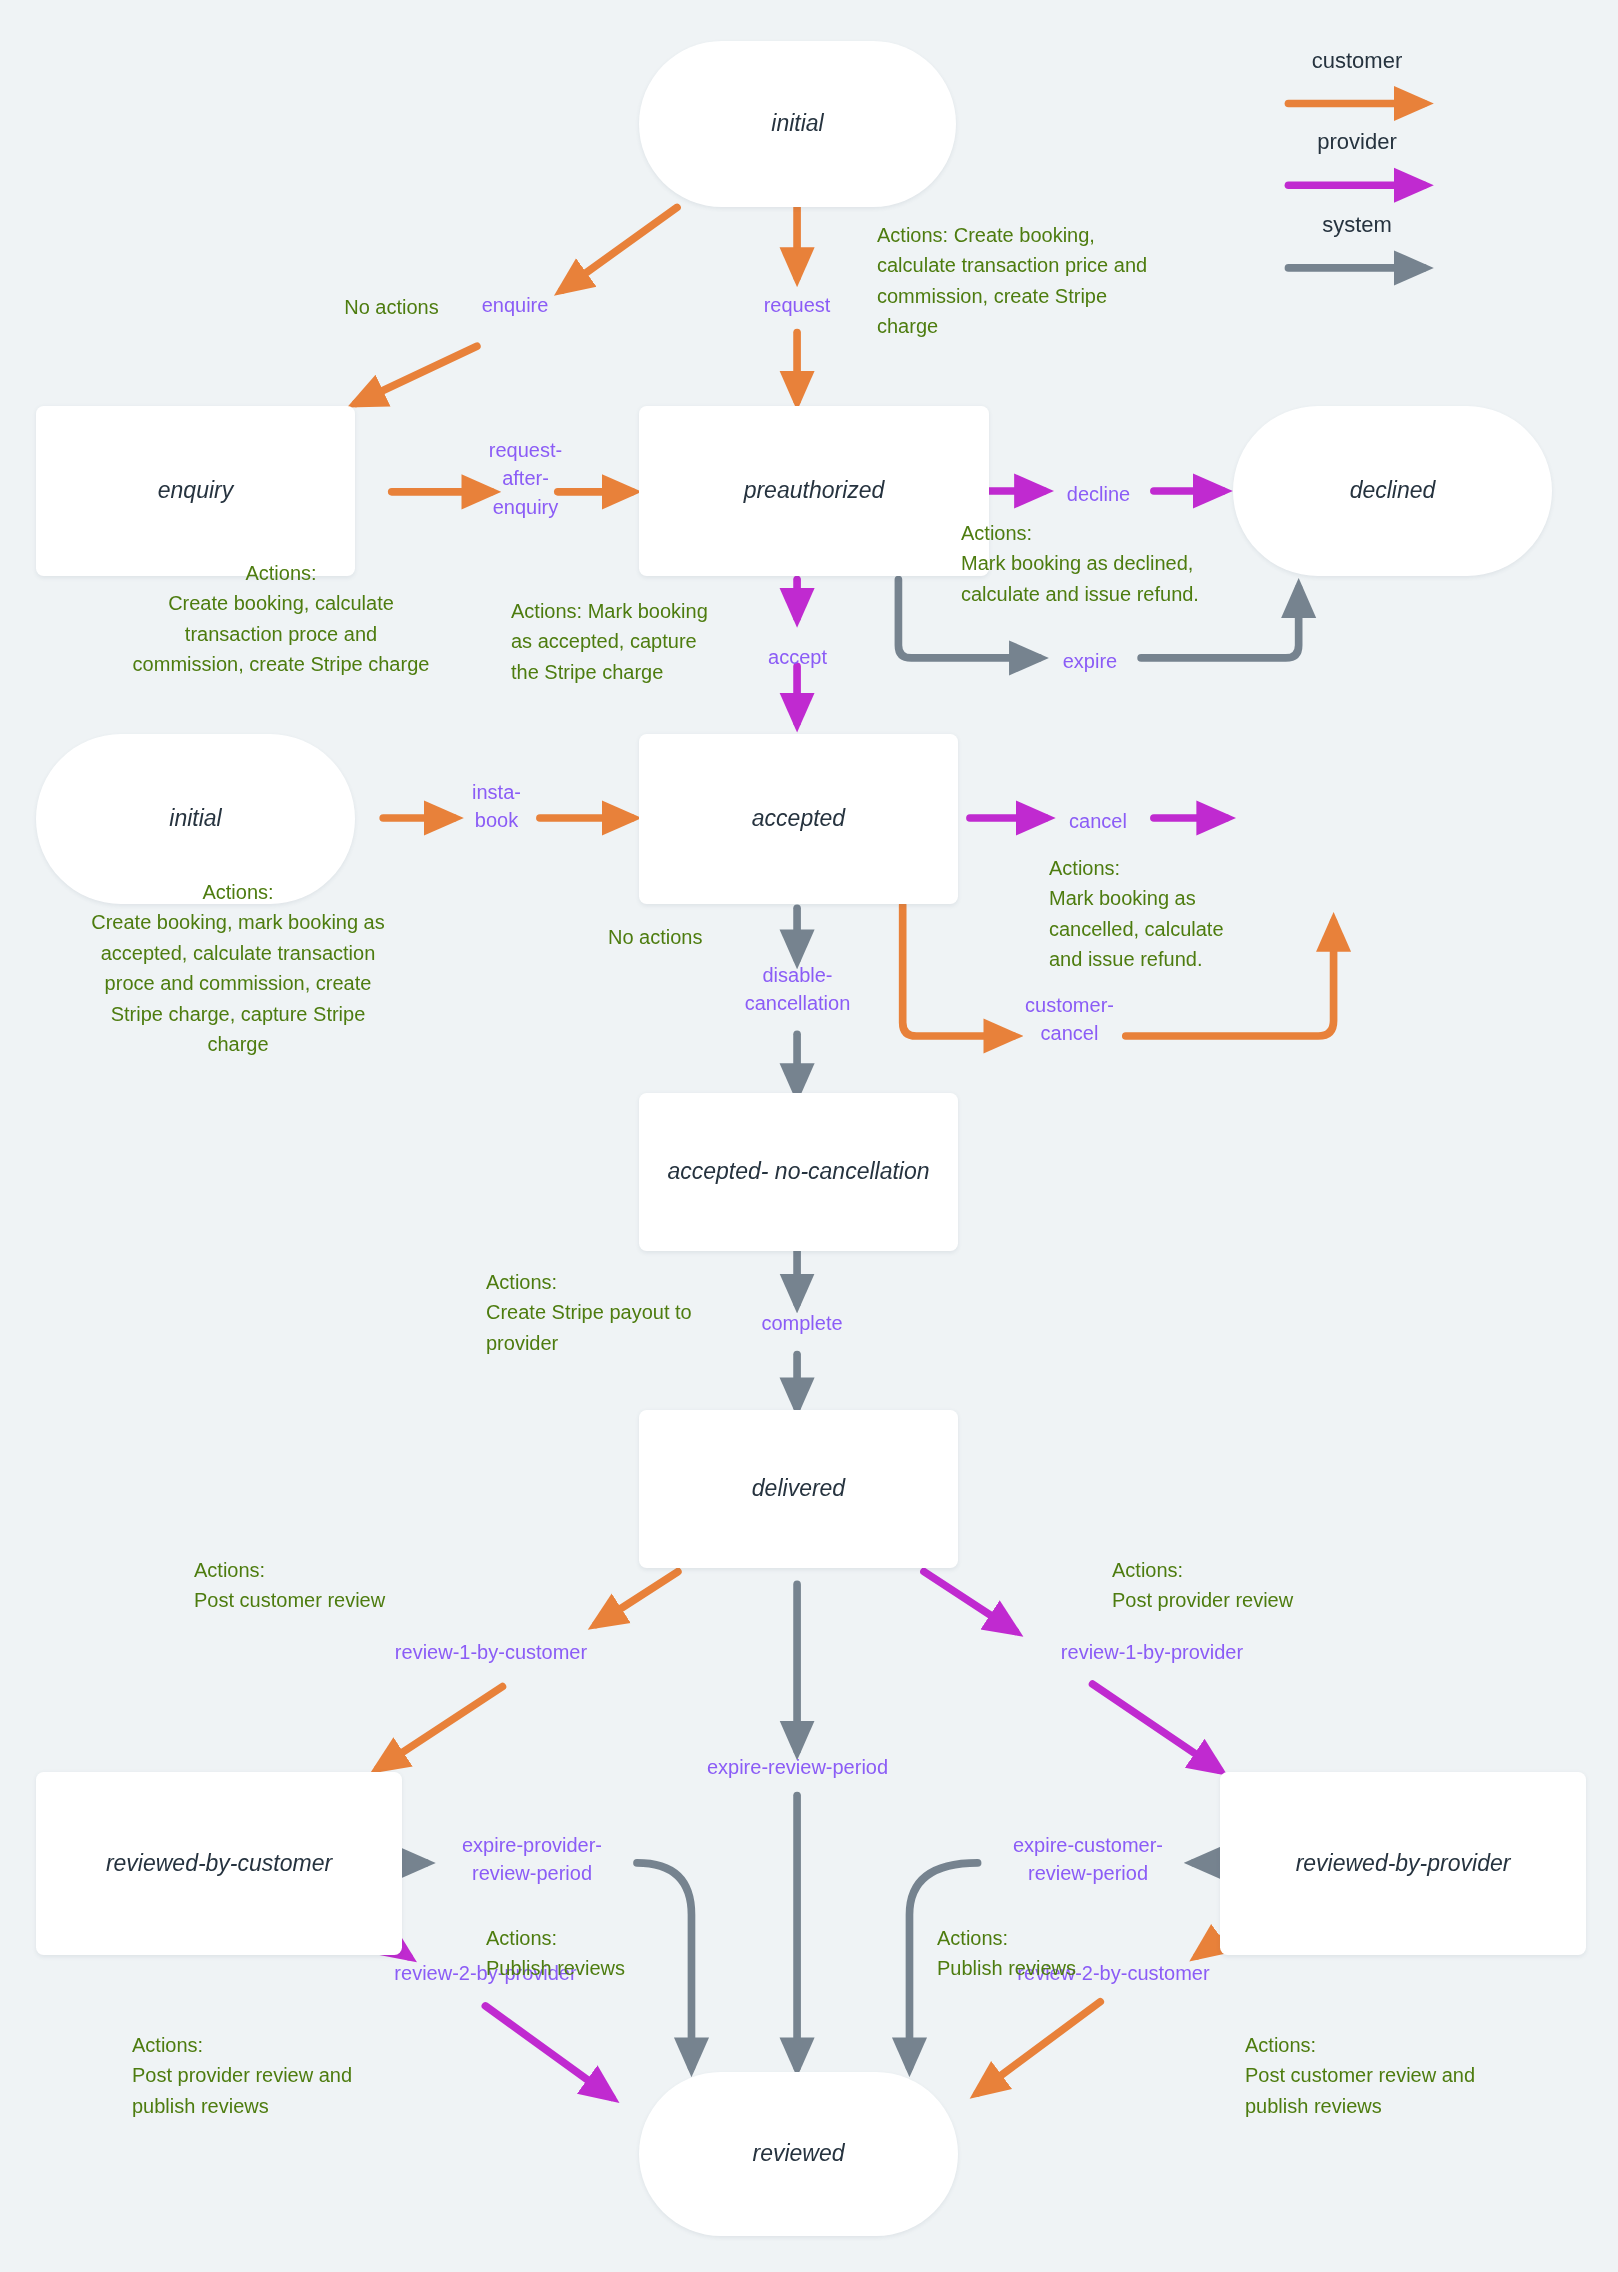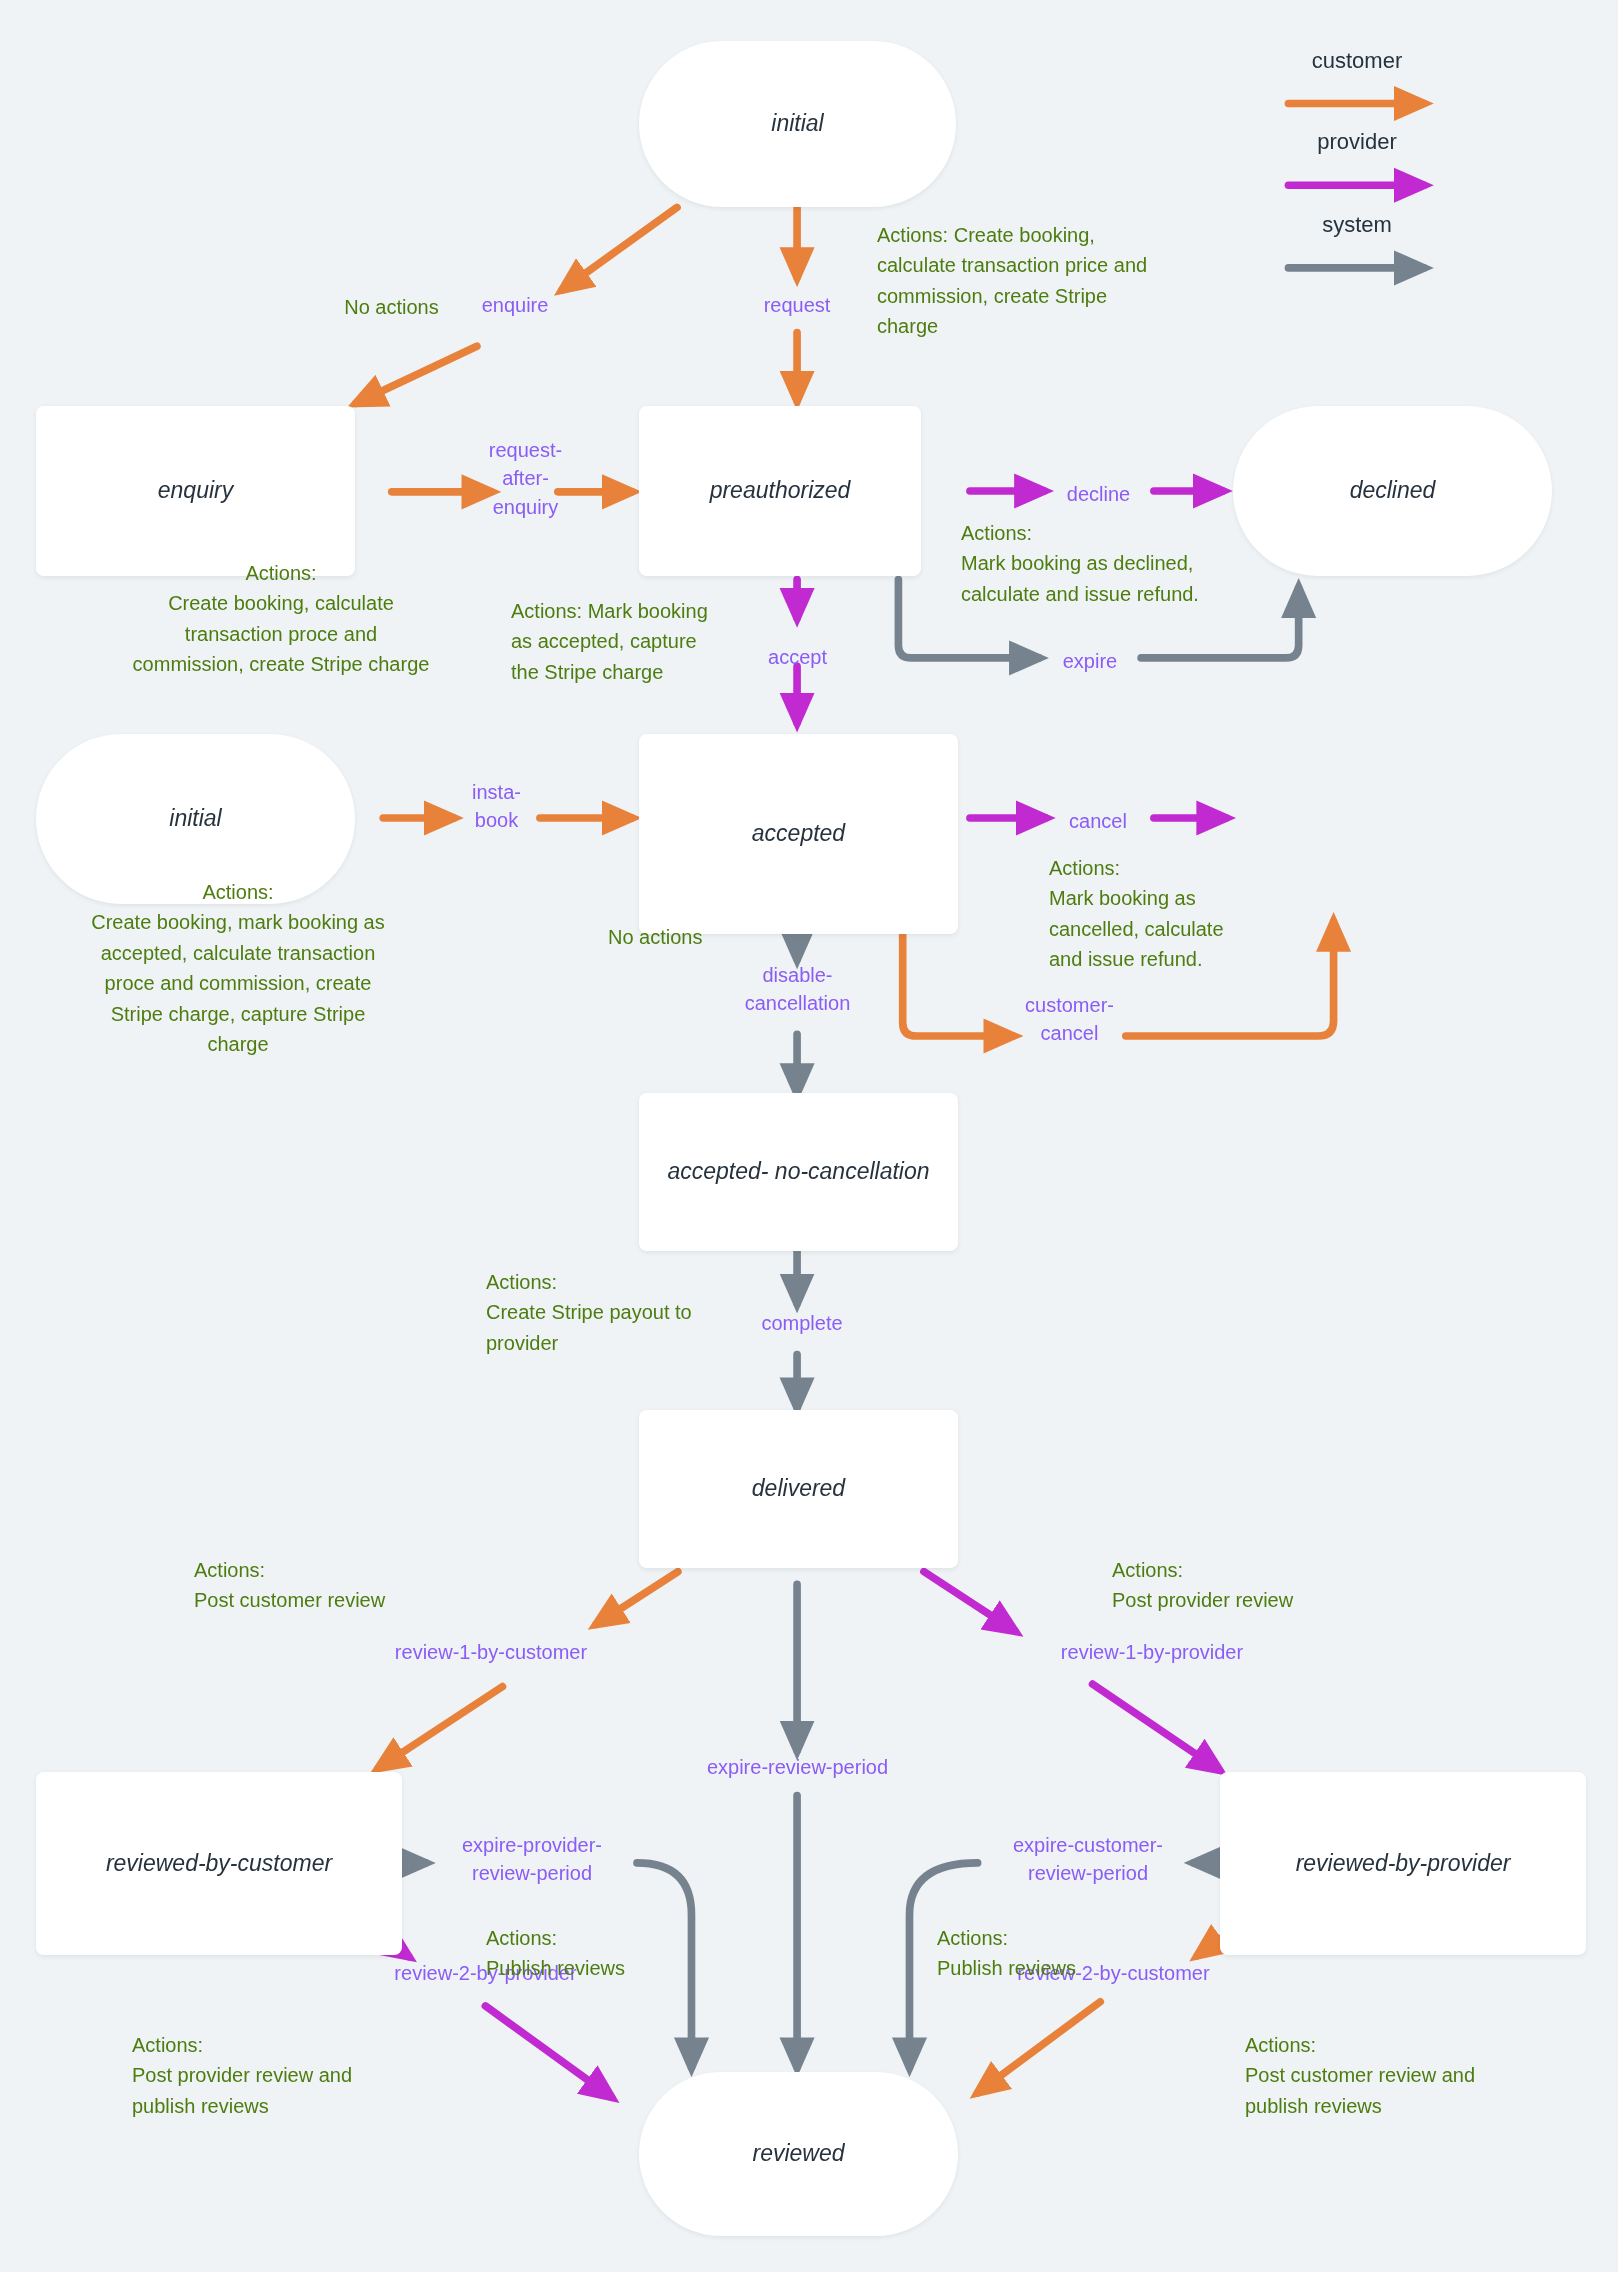--- a/index.html
+++ b/index.html
@@ -146,33 +146,33 @@
   </svg>
 
   <div class="node pill" style="left:639px;top:41px;width:317px;height:166px;">
     <span>initial</span>
   </div>
 
   <div class="node rect" style="left:36px;top:406px;width:319px;height:170px;">
     <span>enquiry</span>
   </div>
 
-  <div class="node rect" style="left:639px;top:406px;width:282px;height:170px;">
+  <div class="node rect" style="left:639px;top:406px;width:350px;height:170px;">
     <span>preauthorized</span>
   </div>
 
   <div class="node pill" style="left:1233px;top:406px;width:319px;height:170px;">
     <span>declined</span>
   </div>
 
   <div class="node pill" style="left:36px;top:734px;width:319px;height:170px;">
     <span>initial</span>
   </div>
 
-  <div class="node rect" style="left:639px;top:734px;width:319px;height:200px;">
+  <div class="node rect" style="left:639px;top:734px;width:319px;height:170px;">
     <span>accepted</span>
   </div>
 
 
   <div class="node rect" style="left:639px;top:1093px;width:319px;height:158px;">
     <span>accepted-
 no-cancellation</span>
   </div>
 
   <div class="node rect" style="left:639px;top:1410px;width:319px;height:158px;">

